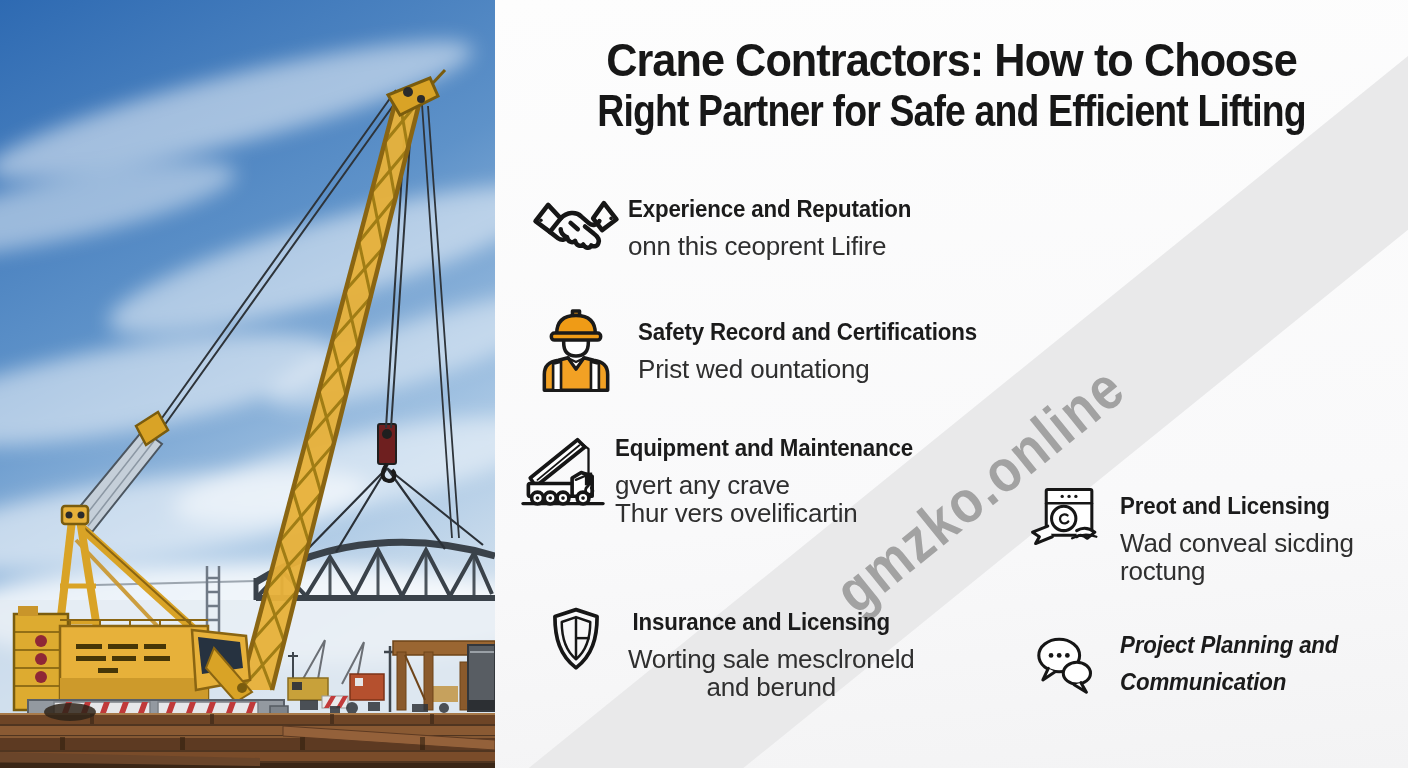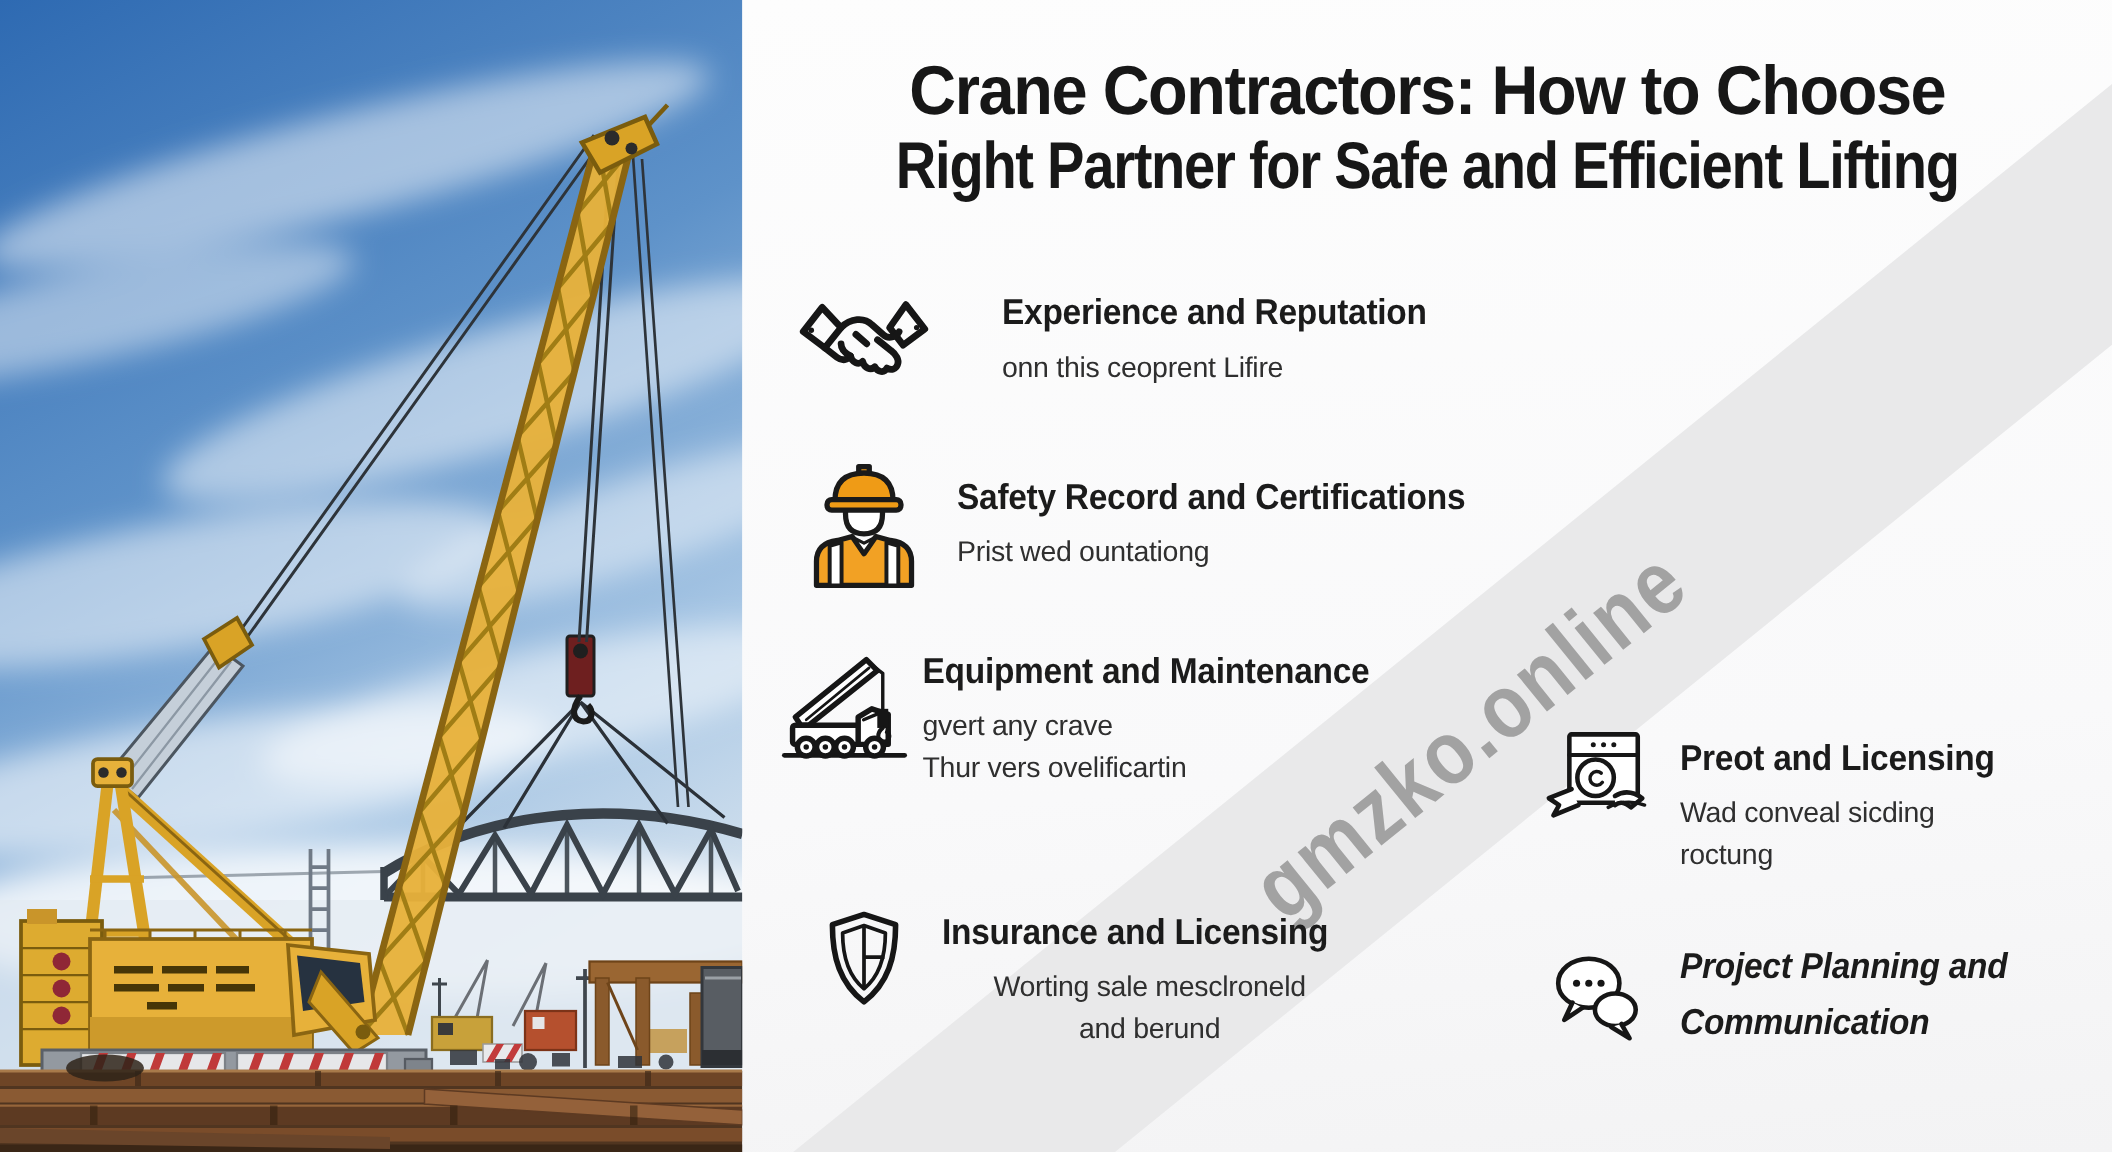--- a/index.html
+++ b/index.html
@@ -16,21 +16,21 @@
   .t1{font-size:46px;line-height:52px;font-weight:700;letter-spacing:-1px;transform:scaleX(.94);white-space:nowrap;}
   .t2{font-size:44px;line-height:50px;font-weight:700;letter-spacing:-1px;transform:scaleX(.85);white-space:nowrap;}
   .item{position:absolute;display:flex;z-index:2;}
   .ic{width:96px;display:flex;justify-content:center;align-items:flex-start;flex:none;}
   .ic.rcol{width:77px;}
   .txt{margin-left:4px;}
   .rcol-txt{margin-left:16px;}
   .h{font-size:24px;line-height:30px;font-weight:700;color:#1b1b1b;letter-spacing:-.2px;
      transform:scaleX(.93);transform-origin:0 50%;white-space:nowrap;margin-bottom:8px;}
   .h + .h{margin-top:-1px;}
-  .s{font-size:19px;line-height:28px;font-weight:400;color:#2f2f2f;letter-spacing:-.2px;white-space:nowrap;}
+  .s{font-size:26px;line-height:28px;font-weight:400;color:#2f2f2f;letter-spacing:-.2px;white-space:nowrap;}
   svg{display:block;}
 </style>
 </head>
 <body>
 
 <div class="page">
 
   <svg class="photo" viewBox="0 0 495 768" preserveAspectRatio="none">
     <defs>
       <linearGradient id="sky" x1="0" y1="0" x2="0.35" y2="1">
@@ -215,21 +215,21 @@
 
     <div class="band">
       <span class="wm">gmzko.online</span>
     </div>
 
     <div class="title">
       <div class="t1">Crane Contractors: How to Choose</div>
       <div class="t2">Right Partner for Safe and Efficient Lifting</div>
     </div>
 
-    <div class="item" style="left:33px;top:194px;gap:40px;">
+    <div class="item" style="left:33px;top:194px;">
       <div class="ic">
         <svg width="90" height="74" viewBox="0 0 100 80" fill="none" stroke="#161616" stroke-width="5" stroke-linejoin="round" stroke-linecap="round">
           <path d="M19,11 L5,29 L21,41 L33,26 Z"></path>
           <path d="M81,9 L95,27 L79,39 L69,26 Z"></path>
           <circle cx="11" cy="28" r="2" fill="#161616" stroke="none"></circle>
           <circle cx="89" cy="26" r="2" fill="#161616" stroke="none"></circle>
           <path d="M33,26 C40,19 50,18 56,24 L64,31 C68,35 74,33 76,29"></path>
           <path d="M21,41 L30,48 C34,51 38,50 40,47 C36,45 33,42 33,38"></path>
           <path d="M40,47 C41,52 46,54 49,51 C50,56 55,58 58,55 C60,59 65,60 67,56 C70,58 74,57 75,53 C76,50 74,46 70,43 L60,35"></path>
           <path d="M44,31 L52,38"></path>

